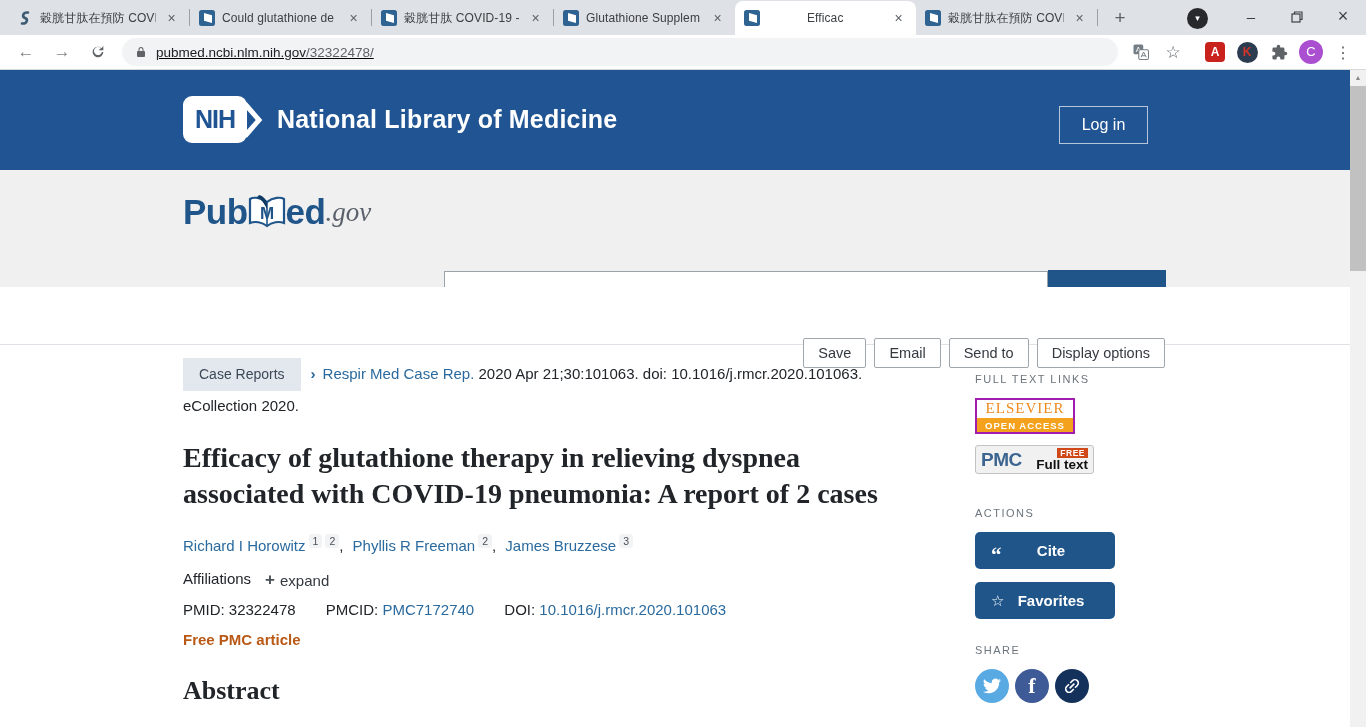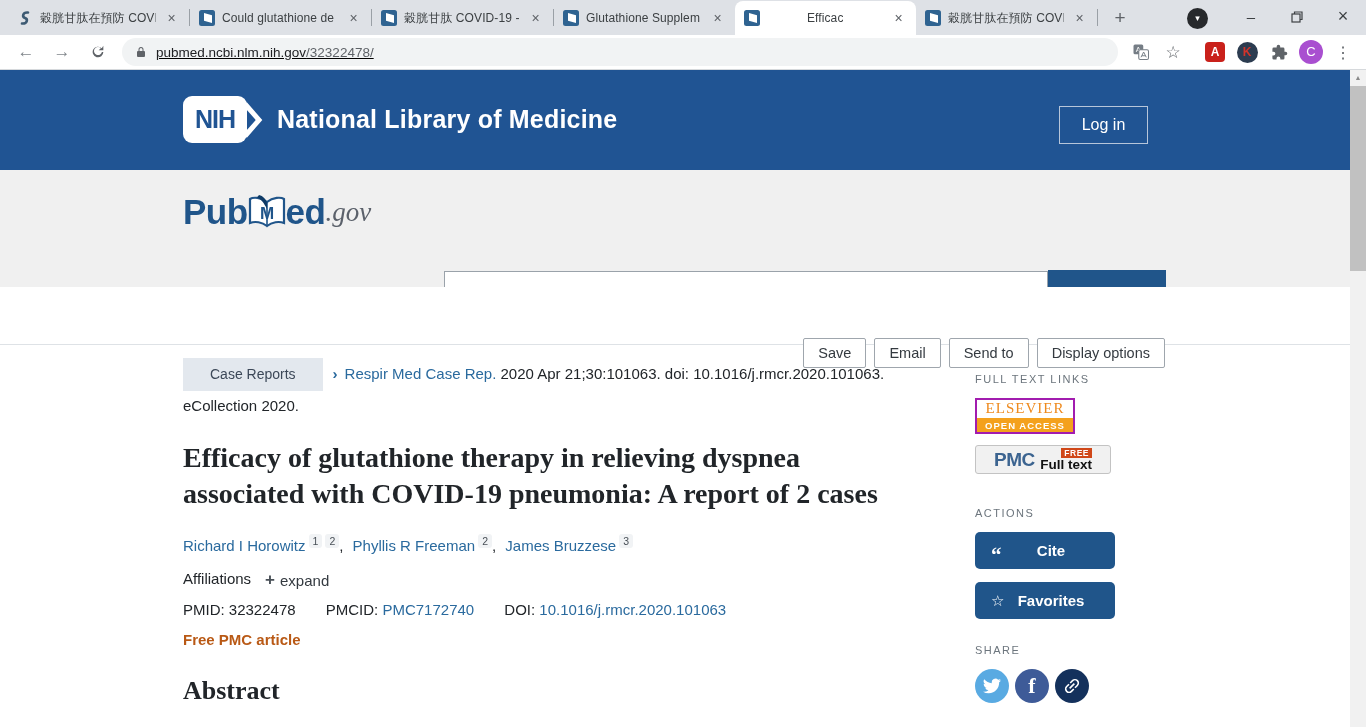--- a/index.html
+++ b/index.html
@@ -52,21 +52,21 @@
   .search-btn { position:absolute; left:1048px; top:100px; width:118px; height:47px; background:#20558a; color:#fff; font-size:17px; font-weight:bold; border:none; }
   .advanced-link { position:absolute; left:444px; top:155px; font-size:14.5px; color:#2a6a9e; text-decoration:none; }
   .userguide-link { position:absolute; right:185px; top:155px; font-size:14.5px; color:#2a6a9e; text-decoration:none; }
 
   .actions-band { position:absolute; top:217px; left:0; width:100%; height:58px; background:#fff; border-bottom:1px solid #dee2e6; }
   .doc-actions { position:absolute; right:185px; top:15px; display:flex; gap:8px;margin-top:36px; }
   .doc-btn { background:#fff; border:1px solid #9fa6ad; color:#343a40; font-size:14.5px; padding:6px 14px; border-radius:2px; font-family:"Liberation Sans", sans-serif; }
 
   .article { position:absolute; top:288px; left:183px; width:740px; }
   .citation-line { font-size:15px; color:#212529; line-height:29px; }
-  .pubtype-badge { display:inline-block; background:#e3e8ee; color:#394document; color:#3c4858; padding:2px 27px; font-size:14px; }
+  .pubtype-badge { display:inline-block; background:#e3e8ee; color:#394document; color:#3c4858; padding:2px 16px; font-size:14px; }
   .cite-chev { color:#2a6a9e; font-weight:bold; margin:0 7px 0 10px; font-size:15px; }
   .journal-link { color:#2a6a9e; text-decoration:none; }
   .title { margin-top:20px; font-family:"Liberation Serif", serif; font-weight:bold; font-size:28px; line-height:36px; color:#212529; width:730px; }
   .authors { margin-top:22px; font-size:15px; color:#212529; }
   .author-link { color:#2a6a9e; text-decoration:none; }
   .sup-badge { display:inline-block; background:#f1f3f5; border-radius:3px; font-size:10.5px; color:#495057; padding:1px 4px; vertical-align:6px; margin-left:3px; }
   .author-sep { margin-right:5px; color:#212529; }
   .affil-row { margin-top:16px; font-size:15px; color:#212529; display:flex; align-items:flex-start; }
   .expand-btn { margin-left:14px; color:#343a40; display:flex; align-items:center; background:none; border:none; font-size:15px; font-family:"Liberation Sans", sans-serif; }
   .plus-glyph { font-size:17px; font-weight:bold; margin-right:5px; color:#495057; }
@@ -74,21 +74,21 @@
   .ids-row .grp { margin-right:26px; }
   .id-link { color:#2a6a9e; text-decoration:none; }
   .free-pmc { margin-top:13px; font-size:15px; font-weight:bold; color:#b95915; text-decoration:none; display:inline-block; }
   .abstract-h { margin-top:27px; font-family:"Liberation Serif", serif; font-weight:bold; font-size:26px; color:#212529; }
 
   .sidebar { position:absolute; top:303px; left:975px; width:200px; }
   .side-h { font-size:11px; letter-spacing:1.5px; color:#6c757d; }
   .elsevier-badge { width:100px; margin-top:13px; border:2px solid #a21caf; background:#fff; text-align:center; }
   .elsevier-name { color:#ee8a1e; font-family:"Liberation Serif", serif; font-size:15px; letter-spacing:1px; padding:0 0 1px; }
   .elsevier-sub { background:#f4a11d; color:#fff; font-size:9.5px; font-weight:bold; letter-spacing:1px; padding:1.5px 0; }
-  .pmc-badge { width:136px; margin-top:11px; background:#f1f1f1; border:1px solid #c3c3c3; border-radius:3px; display:flex; align-items:center; padding:2px 18px; height:29px; }
+  .pmc-badge { width:119px; margin-top:11px; background:#f1f1f1; border:1px solid #c3c3c3; border-radius:3px; display:flex; align-items:center; padding:2px 5px; height:29px; }
   .pmc-word { font-weight:bold; font-size:19px; color:#3c6490; letter-spacing:-.5px; }
   .pmc-right { margin-left:5px; display:flex; flex-direction:column; align-items:flex-end; flex:1; }
   .pmc-free { background:#d04718; color:#fff; font-size:8.5px; font-weight:bold; padding:0 3px; letter-spacing:.5px; }
   .pmc-fulltext { font-size:13.5px; font-weight:bold; color:#111; line-height:14px; }
   .actions-h { margin-top:33px; }
   .side-btn { width:140px; height:37px; margin-top:13px; background:#20558a; border:none; border-radius:5px; color:#fff; font-size:15px; font-weight:bold; display:flex; align-items:center; padding:0 16px; font-family:"Liberation Sans", sans-serif; }
   .side-btn .btn-ic { width:22px; text-align:left; color:#fff; }
   .side-btn .btn-label { flex:1; text-align:center; margin-right:10px; }
   .quote-ic { font-family:"Liberation Serif", serif; font-size:21px; line-height:10px; position:relative; top:4px; }
   .star-ic { font-size:15px; font-weight:normal; }

